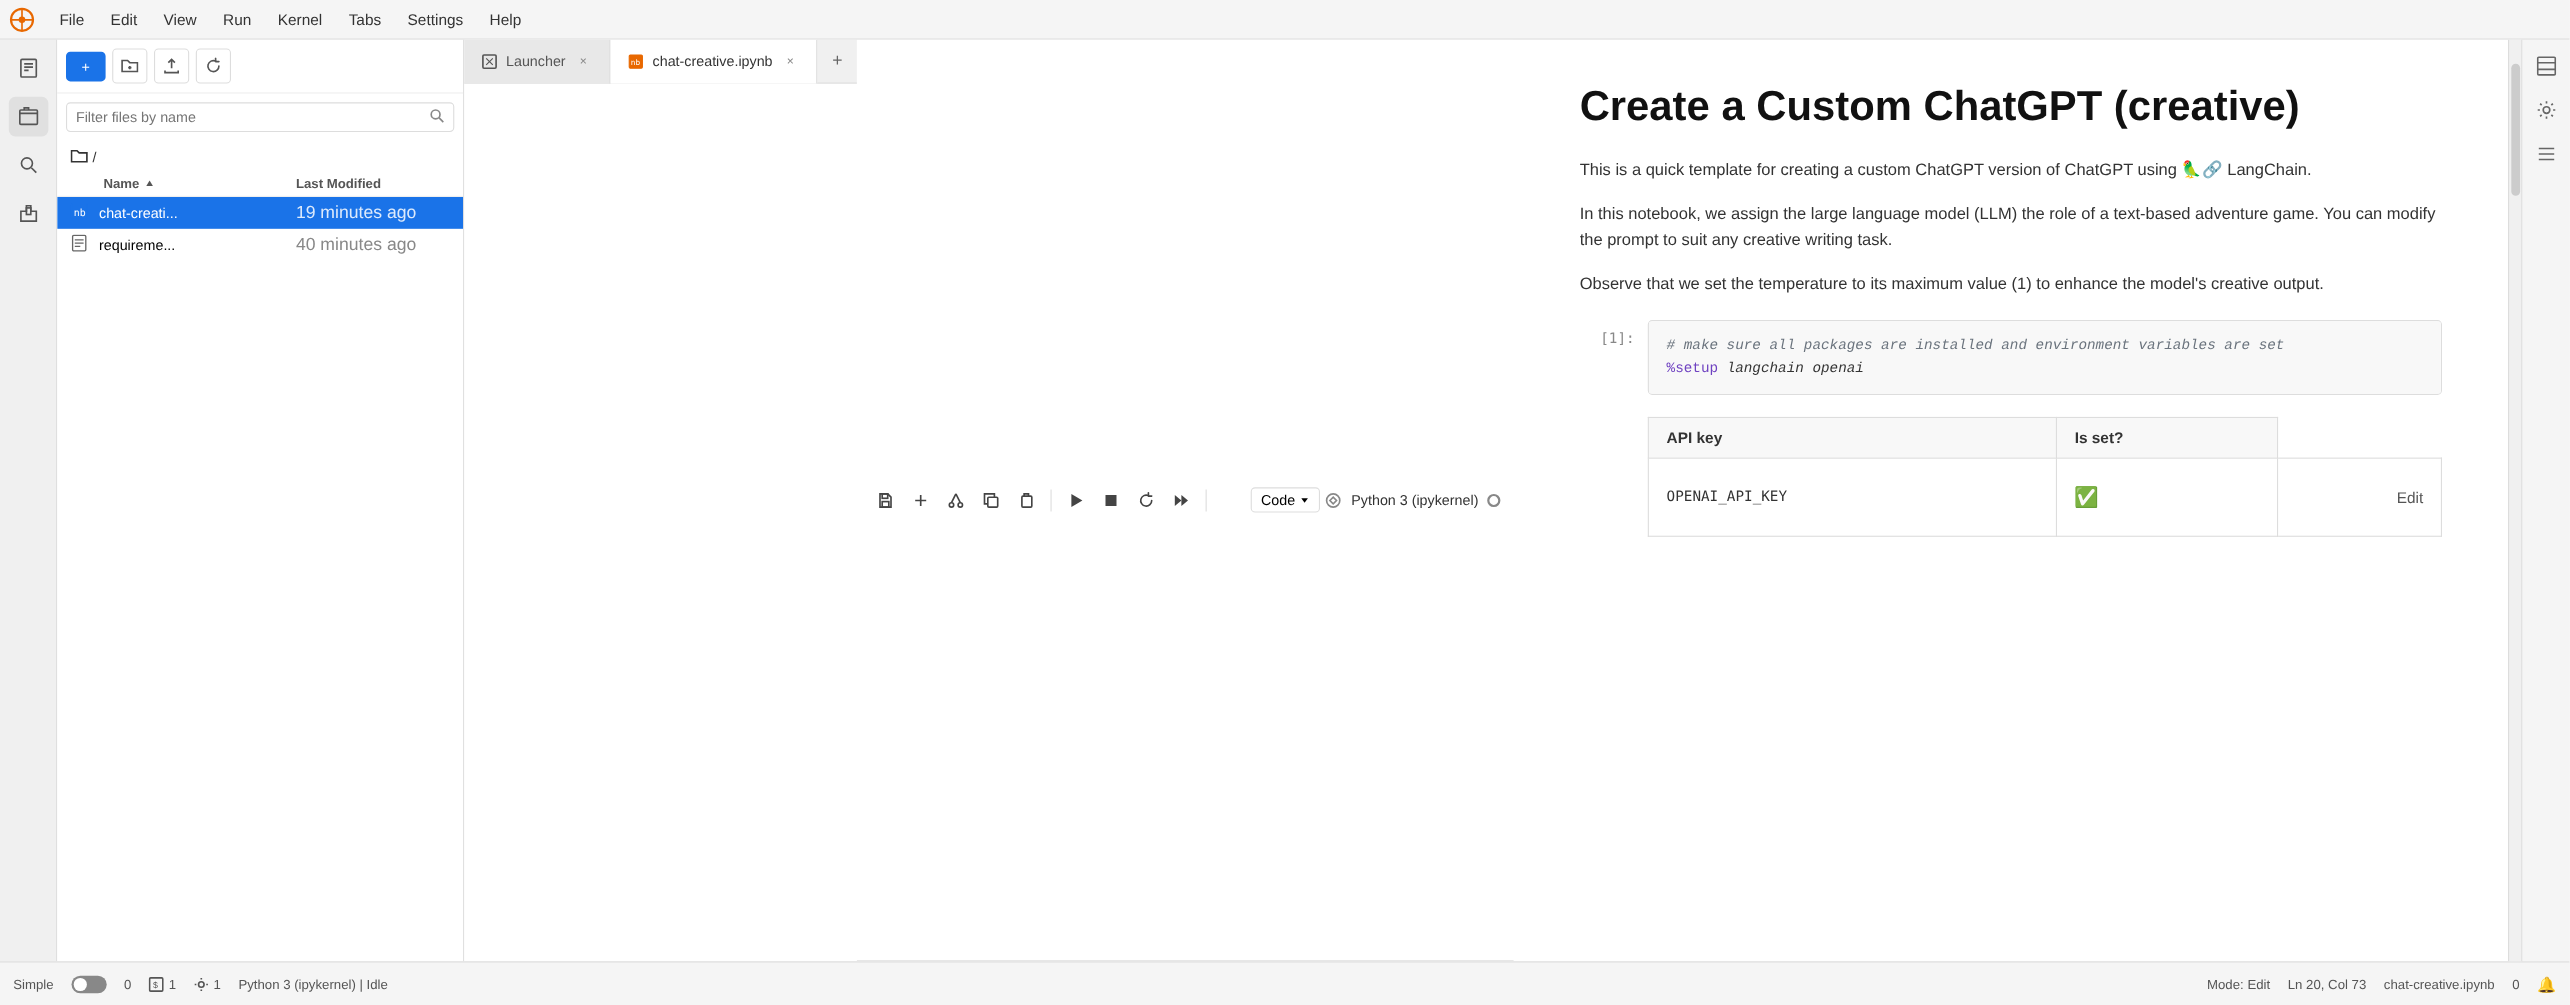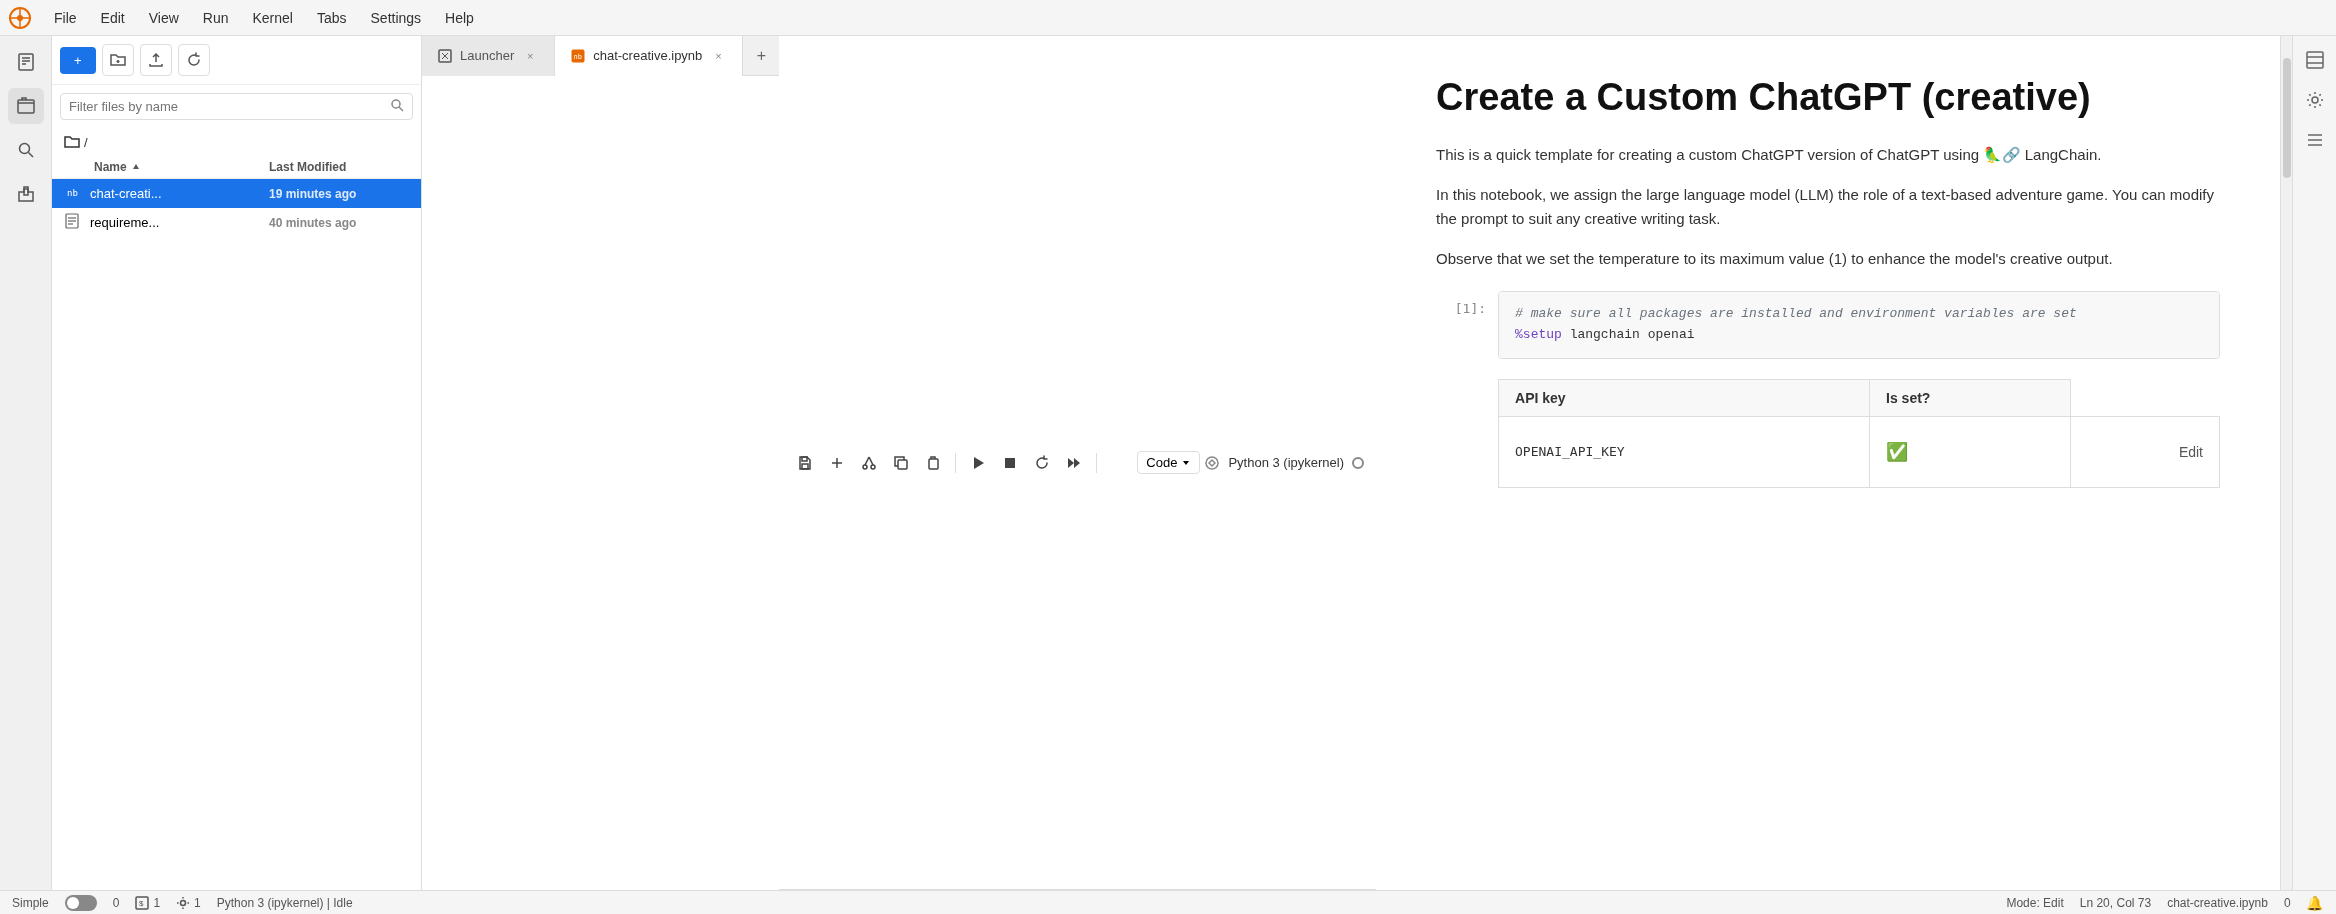--- a/index.html
+++ b/index.html
@@ -28,21 +28,21 @@
     .file-search-icon { color: #888; font-size: 14px; }
     .file-breadcrumb { padding: 6px 12px; display: flex; align-items: center; gap: 4px; color: #333; font-size: 13px; }
     .file-list-header { display: flex; padding: 4px 12px; border-bottom: 1px solid #eee; color: #555; font-size: 12px; font-weight: 600; }
     .file-list-header .col-name { flex: 1; display: flex; align-items: center; gap: 4px; cursor: pointer; padding-left: 30px; }
     .file-list-header .col-modified { width: 140px; text-align: left; }
     .file-list { flex: 1; overflow-y: auto; }
     .file-item { display: flex; align-items: center; padding: 5px 12px; cursor: pointer; font-size: 13px; }
     .file-item.selected { background: #1a73e8; color: white; }
     .file-item .file-icon { width: 20px; margin-right: 6px; font-size: 14px; }
     .file-item .file-name { flex: 1; overflow: hidden; text-overflow: ellipsis; white-space: nowrap; }
-    .file-item .file-modified { width: 140px; font-size: 12px; color: inherit; font-weight: bold; }
+    .file-item .file-modified { width: 140px; font-size: 16px; color: inherit; }
     .file-item.selected .file-modified { color: rgba(255,255,255,0.85); }
 
     
     .content-area { flex: 1; display: flex; flex-direction: row; background: #fff; overflow: hidden; }
 
     
     .tab-bar { display: flex; align-items: center; background: #f0f0f0; border-bottom: 1px solid #ddd; height: 40px; flex-shrink: 0; }
     .tab { display: flex; align-items: center; padding: 0 16px; height: 40px; cursor: pointer; font-size: 13px; gap: 8px; border-right: 1px solid #ddd; color: #555; background: #e8e8e8; }
     .tab.active { background: #fff; color: #333; font-weight: 500; }
     .tab-close { width: 16px; height: 16px; display: flex; align-items: center; justify-content: center; border-radius: 3px; font-size: 11px; color: #888; }
@@ -60,38 +60,38 @@
     .notebook-content { flex: 1; overflow-y: auto; padding: 40px 60px; background: #fff; }
     .nb-title { font-size: 38px; font-weight: 700; margin-bottom: 24px; color: #111; }
     .nb-para { font-size: 15px; line-height: 1.6; color: #333; margin-bottom: 16px; }
     .nb-cell { margin: 20px 0; }
     .nb-cell-wrapper { display: flex; gap: 12px; align-items: flex-start; }
     .nb-cell-label { color: #888; font-size: 13px; font-family: monospace; white-space: nowrap; padding-top: 10px; min-width: 50px; text-align: right; }
     .nb-cell-content { flex: 1; border: 1px solid #ddd; border-radius: 4px; overflow: hidden; }
     .nb-code { background: #f8f8f8; padding: 12px 16px; font-family: 'Courier New', monospace; font-size: 13px; line-height: 1.6; }
     .code-comment { color: #6a737d; font-style: italic; }
     .code-magic { color: #6f42c1; }
-    .code-normal { color: #333; }
+    .code-normal { color: #333; font-style: italic; }
     .output-table { width: 100%; border-collapse: collapse; font-size: 14px; }
     .output-table th { background: #f8f8f8; padding: 10px 16px; text-align: left; border: 1px solid #ddd; font-weight: 600; color: #333; }
     .output-table td { padding: 24px 16px; border: 1px solid #ddd; color: #333; }
     .output-table td.key-cell { font-family: monospace; font-size: 13px; }
     .output-table td.edit-cell { text-align: right; color: #555; }
     .checkmark { font-size: 18px; }
 
     
     .right-sidebar { width: 44px; background: #f5f5f5; border-left: 1px solid #ddd; display: flex; flex-direction: column; align-items: center; padding: 8px 0; gap: 8px; flex-shrink: 0; }
     .right-icon { width: 32px; height: 32px; display: flex; align-items: center; justify-content: center; cursor: pointer; border-radius: 4px; color: #666; font-size: 16px; }
 
     
     .nb-scrollbar { width: 12px; background: #f0f0f0; border-left: 1px solid #ddd; position: relative; flex-shrink: 0; }
     .nb-scrollbar-thumb { width: 8px; height: 120px; background: #ccc; border-radius: 4px; margin: 2px auto; position: absolute; top: 20px; left: 2px; }
 
     
-    .status-bar { height: 24px; background: #f5f5f5; border-top: 1px solid #ddd; display: flex; align-items: center; padding: 0 12px; gap: 16px; font-size: 12px; color: #555; flex-shrink: 0; }
+    .status-bar { height: 40px; background: #f5f5f5; border-top: 1px solid #ddd; display: flex; align-items: center; padding: 0 12px; gap: 16px; font-size: 12px; color: #555; flex-shrink: 0; }
     .status-item { display: flex; align-items: center; gap: 4px; }
     .status-toggle { width: 32px; height: 16px; background: #888; border-radius: 8px; position: relative; cursor: pointer; }
     .status-toggle-dot { width: 12px; height: 12px; background: white; border-radius: 50%; position: absolute; top: 2px; left: 2px; }
     .status-spacer { flex: 1; }
     .status-bell { font-size: 14px; cursor: pointer; }
 
     
     .notebook-scroll-area { display: flex; flex: 1; overflow: hidden; }
     .notebook-scroll-content { flex: 1; overflow-y: auto; }
   </style>

